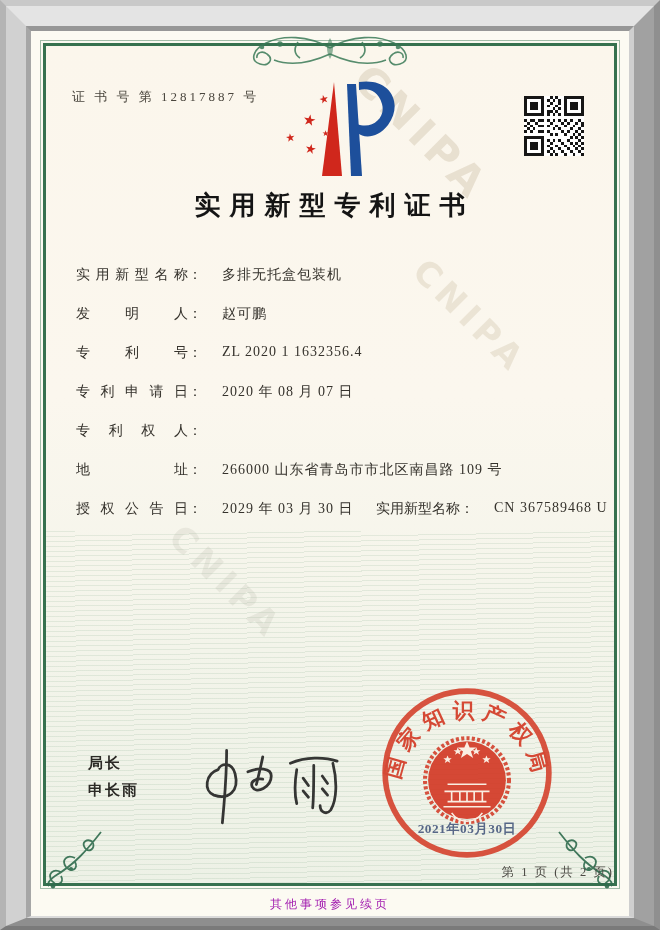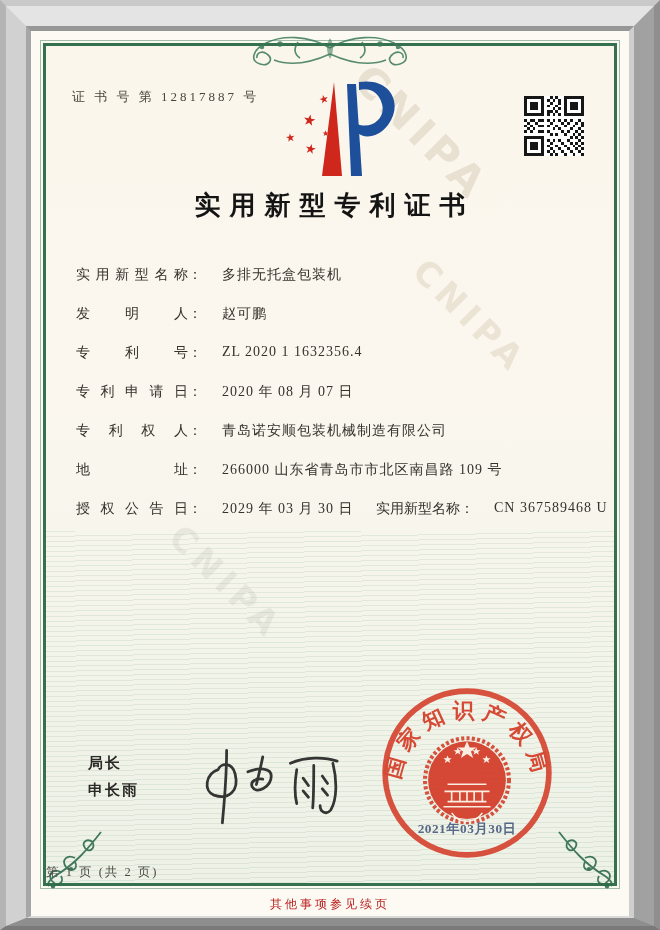--- a/index.html
+++ b/index.html
@@ -29,24 +29,24 @@
   .lbl{display:inline-block;width:112px;text-align:justify;text-align-last:justify;-moz-text-align-last:justify;}
   .colon{margin-right:1px;}
   .val{margin-left:19px;letter-spacing:1px;}
   .pair1{display:flex;align-items:baseline;width:300px;flex:none;}
   .paras{position:absolute;left:30px;right:28px;top:500px;font-size:13.5px;line-height:25px;
          color:#3a372f;text-align:justify;}
   .paras p{margin:0;text-indent:2em;letter-spacing:.5px;}
   .sign{position:absolute;left:42px;top:704px;font-size:15px;line-height:27px;letter-spacing:2px;color:#2c2a26;font-weight:bold;}
   .sig{position:absolute;left:136px;top:696px;}
   .seal{position:absolute;left:334px;top:640px;opacity:.94;}
-  .pagenum{position:absolute;left:0;right:0;top:818px;text-align:left;font-size:12.5px;
+  .pagenum{position:absolute;left:0;right:0;top:818px;text-align:right;font-size:12.5px;
            letter-spacing:2px;color:#4c4a44;}
   .footer-note{position:absolute;left:0;right:0;bottom:3px;text-align:center;font-size:12px;
-           letter-spacing:3px;color:#b91c1c;}
+           letter-spacing:3px;color:#a21caf;}
   .flourish-top{position:absolute;left:50%;top:-14px;transform:translateX(-50%);}
   .corner{position:absolute;bottom:-7px;}
   .corner.left{left:-5px;}
   .corner.right{right:-5px;transform:scaleX(-1);}
 </style>
 </head>
 <body>
 
 <div class="f1">
  <div class="f2">
@@ -152,21 +152,20 @@
                 <span class="val">ZL 2020 1 1632356.4</span>
         </div>
         <div class="row">
           <span class="lbl">专利申请日</span>
                 <span class="colon">：</span>
                 <span class="val">2020 年 08 月 07 日</span>
         </div>
         <div class="row">
           <span class="lbl">专利权人</span>
                 <span class="colon">：</span>
-                <span class="val">青岛诺安顺包装机械制造有限公司</span>
         </div>
         <div class="row">
           <span class="lbl">地址</span>
                 <span class="colon">：</span>
                 <span class="val">266000 山东省青岛市市北区南昌路 109 号</span>
         </div>
         <div class="row">
           <span class="pair1">
             <span class="lbl">授权公告日</span>
                   <span class="colon">：</span>

